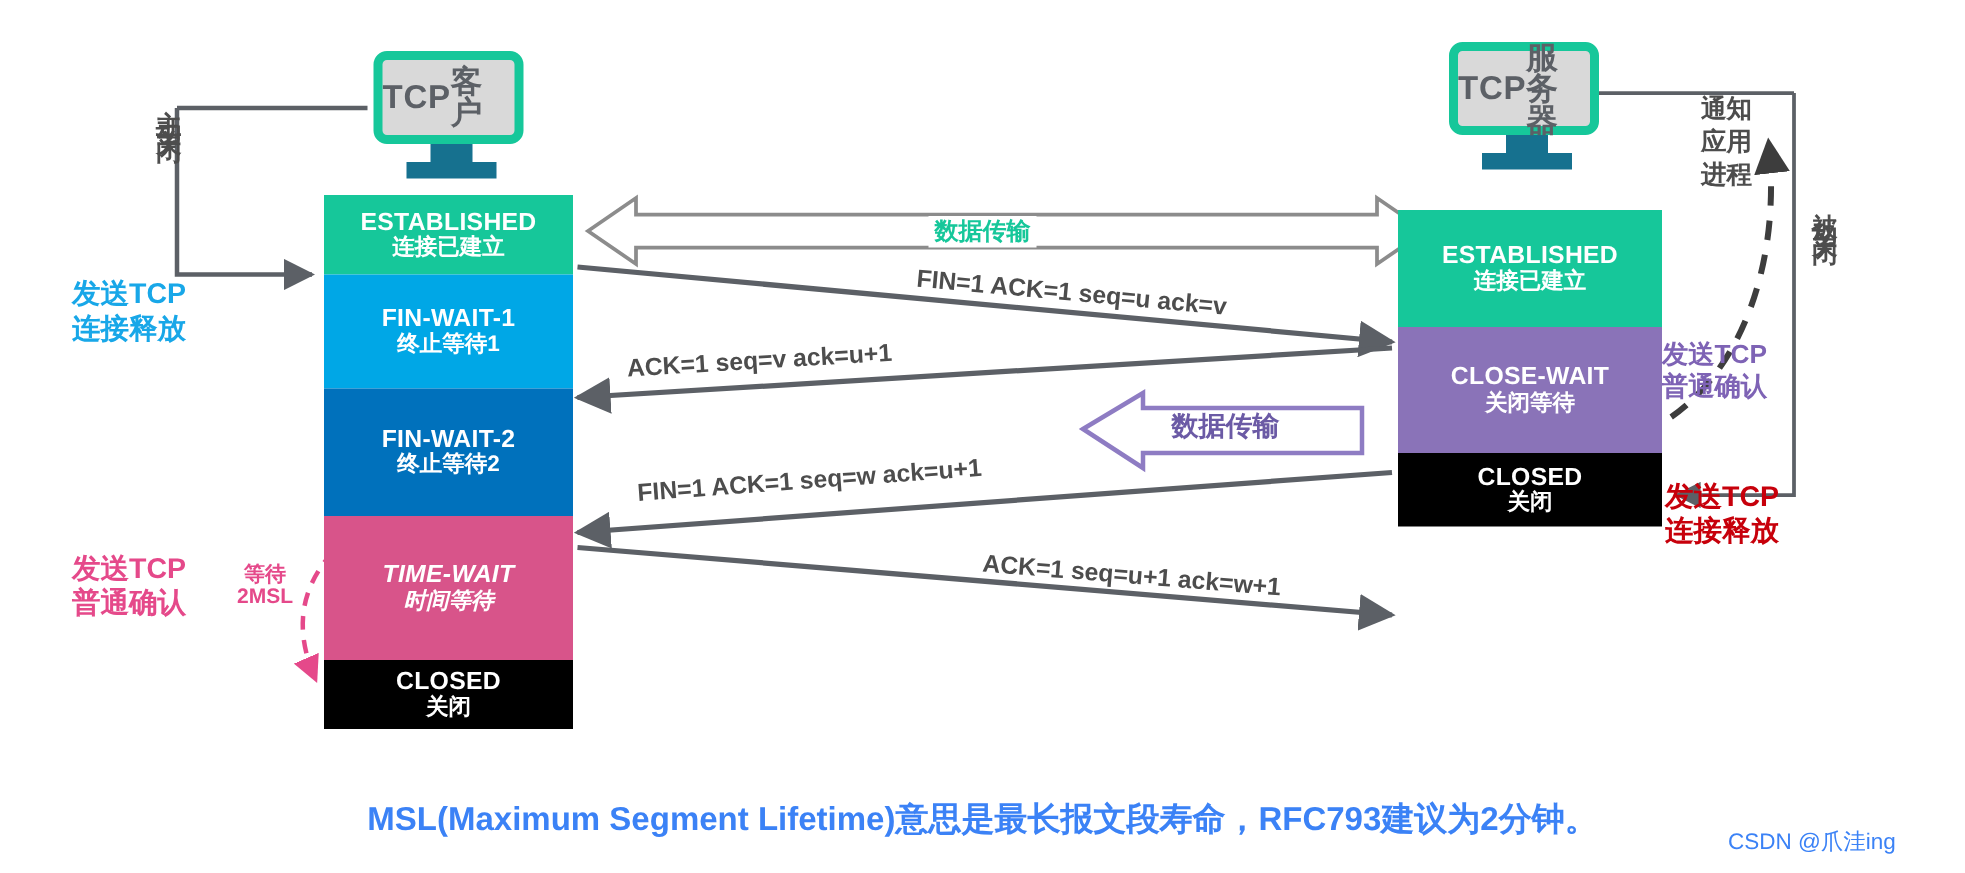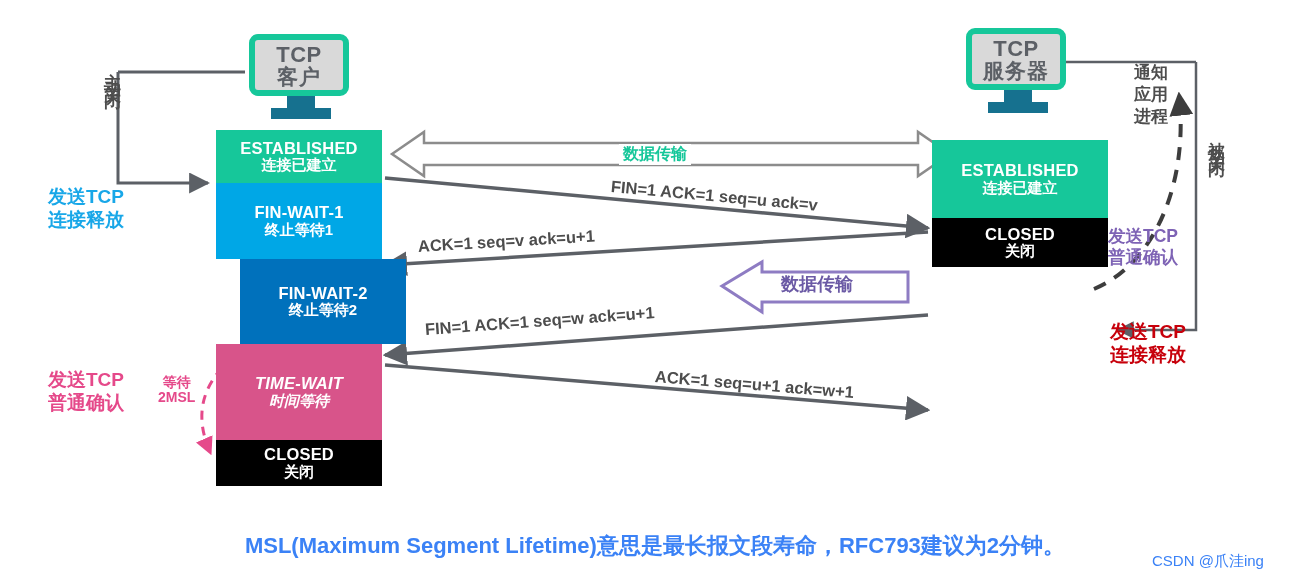--- a/index.html
+++ b/index.html
@@ -9,21 +9,21 @@
     overflow:hidden;position:relative;
   }
   #stage{position:absolute;left:0;top:0;width:1310px;height:582px;}
   .abs{position:absolute;}
 
   
   .host{position:absolute;width:104px;}
   .host .screen{
     width:100px;height:62px;border:6px solid #16c79a;border-radius:9px;
     background:#d9d9d9;box-sizing:border-box;
-    display:flex;flex-direction:column;align-items:center;justify-content:center;
+    display:flex;align-items:center;justify-content:center;
     line-height:1.0;
   }
   .host .screen .l1{font-size:22px;font-weight:bold;color:#5c6066;letter-spacing:.5px;}
   .host .screen .l2{font-size:21px;font-weight:bold;color:#5c6066;letter-spacing:1px;}
   .host .neck{width:28px;height:12px;background:#16718f;margin:0 auto;}
   .host .base{width:60px;height:11px;background:#16718f;margin:0 auto;}
 
   
   .statecol{position:absolute;width:166px;}
   .state{
@@ -142,39 +142,43 @@
 
   <div class="statecol" style="left:216px;top:130px;">
     <div class="state st-established" style="height:53px;">
       <div class="en">ESTABLISHED</div>
       <div class="cn">连接已建立</div>
     </div>
     <div class="state st-finwait1" style="height:76px;">
       <div class="en">FIN-WAIT-1</div>
       <div class="cn">终止等待1</div>
     </div>
-    <div class="state st-finwait2" style="height:85px;margin-left:24px;">
+    <div class="state st-finwait2" style="height:85px;">
       <div class="en">FIN-WAIT-2</div>
       <div class="cn">终止等待2</div>
     </div>
     <div class="state st-timewait" style="height:96px;">
       <div class="en">TIME-WAIT</div>
       <div class="cn">时间等待</div>
     </div>
     <div class="state st-closed" style="height:46px;">
       <div class="en">CLOSED</div>
       <div class="cn">关闭</div>
     </div>
   </div>
 
   <div class="statecol" style="left:932px;top:140px;width:176px;">
     <div class="state st-established" style="height:78px;width:176px;">
       <div class="en">ESTABLISHED</div>
       <div class="cn">连接已建立</div>
     </div>
+    <div class="state st-closewait" style="height:84px;width:176px;">
+      <div class="en">CLOSE-WAIT</div>
+      <div class="cn">关闭等待</div>
+    </div>
     <div class="state st-closed" style="height:49px;width:176px;">
       <div class="en">CLOSED</div>
       <div class="cn">关闭</div>
     </div>
   </div>
 
   <div class="abs vtext" style="left:104px;top:60px;">主动关闭</div>
 
   <div class="abs" style="left:48px;top:185px;">
     <div class="lbl lbl-cyan">发送TCP</div>

